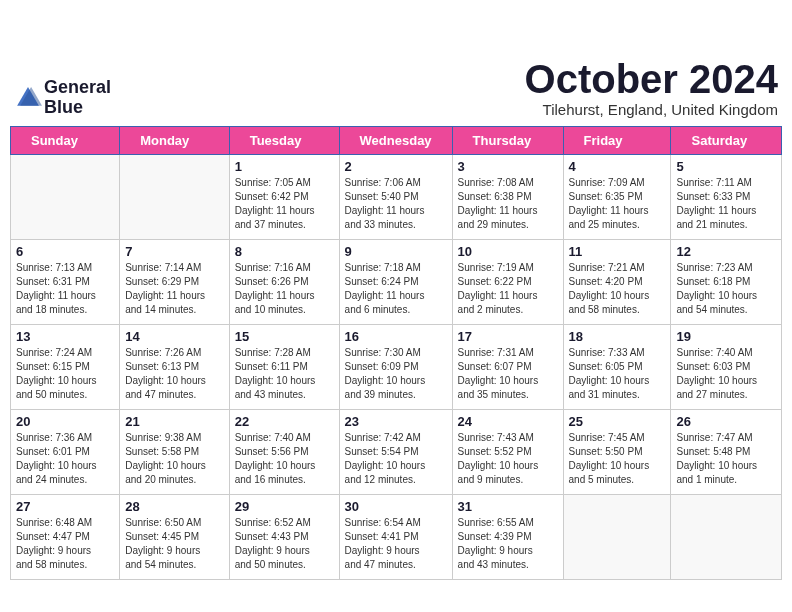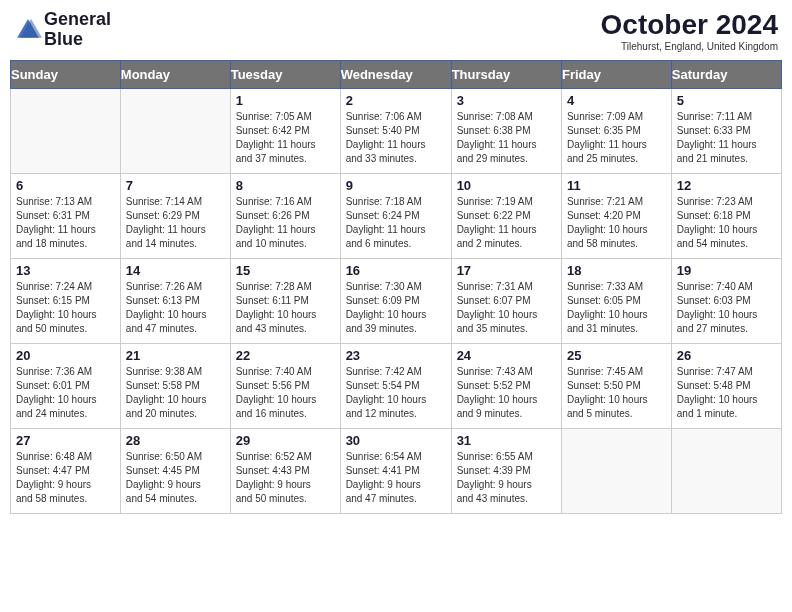--- a/index.html
+++ b/index.html
@@ -6,21 +6,21 @@
     body {
       font-family: Arial, sans-serif;
       background: #fff;
       width: 792px;
       min-height: 612px;
       padding: 10px;
     }
     .header {
       display: flex;
       justify-content: space-between;
-      align-items: flex-start;
+      align-items: flex-end;
       margin-bottom: 8px;
       padding: 0 4px;
     }
     .logo {
       display: flex;
       align-items: center;
       gap: 2px;
     }
     .logo-text {
       font-size: 18px;
@@ -32,40 +32,41 @@
       display: block;
     }
     .logo-icon {
       width: 28px;
       height: 28px;
     }
     .title-block {
       text-align: right;
     }
     .month-title {
-      font-size: 28px;
+      font-size: 40px;
       font-weight: bold;
       color: #1a1a2e;
       line-height: 1.1;
+      margin-top: 47px;
     }
     .location {
-      font-size: 10px;
+      font-size: 15px;
       color: #333;
     }
     .calendar {
       width: 100%;
       border-collapse: collapse;
       border: 1px solid #ccc;
     }
     .calendar th {
-      background-color: #737373;
+      background-color: #ec4899;
       color: #fff;
       font-size: 13px;
       font-weight: bold;
-      padding: 6px 0;
+      padding: 6px 20px;
       text-align: left;
       border: 1px solid #3a60b0;
     }
     .calendar td {
       vertical-align: top;
       width: 113px;
       height: 85px;
       border: 1px solid #ccc;
       padding: 4px 5px;
       font-size: 10.5px;

